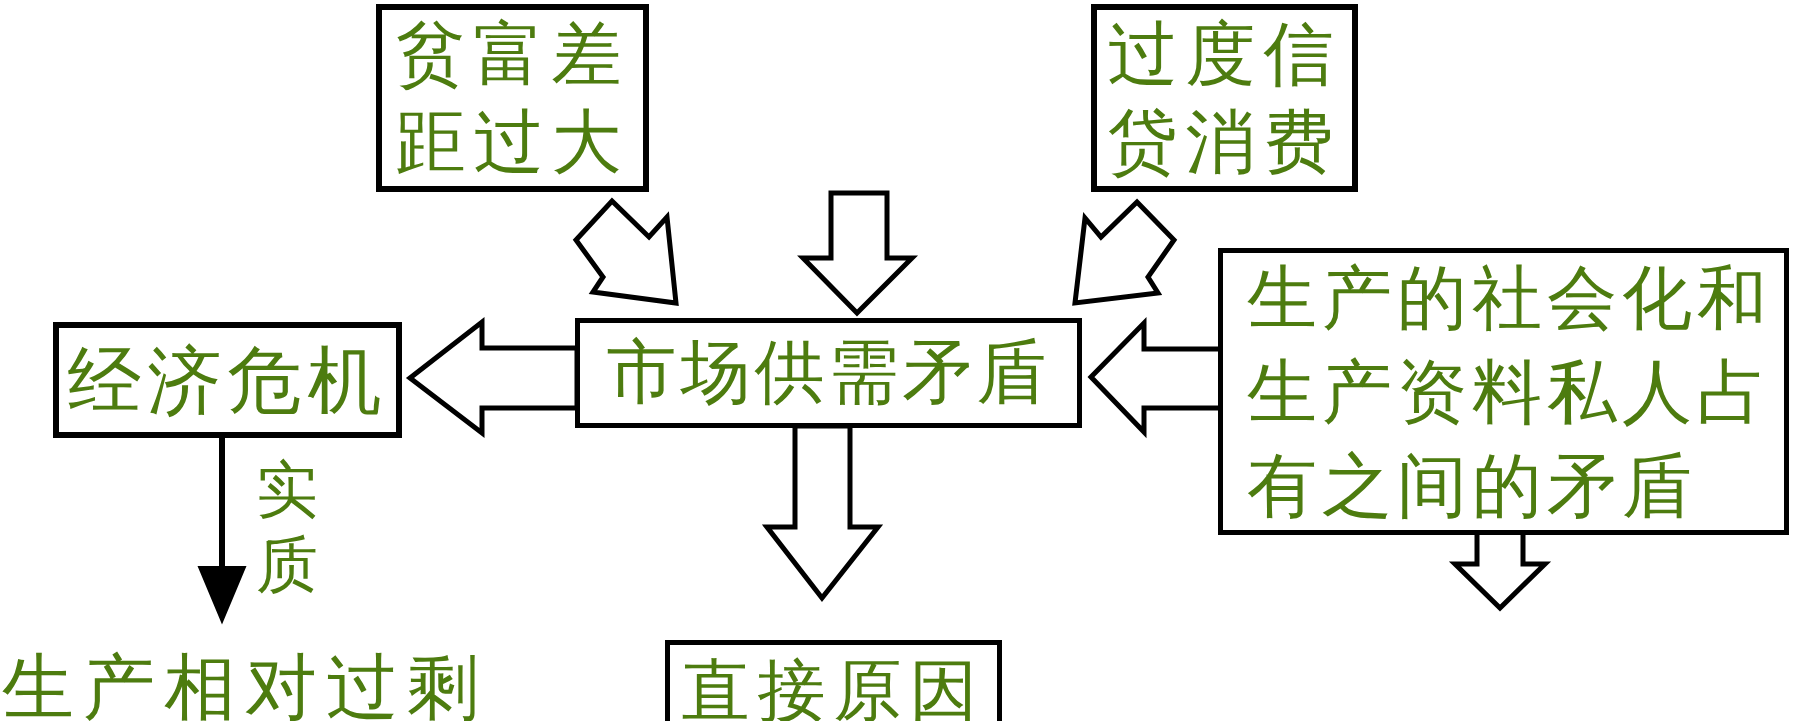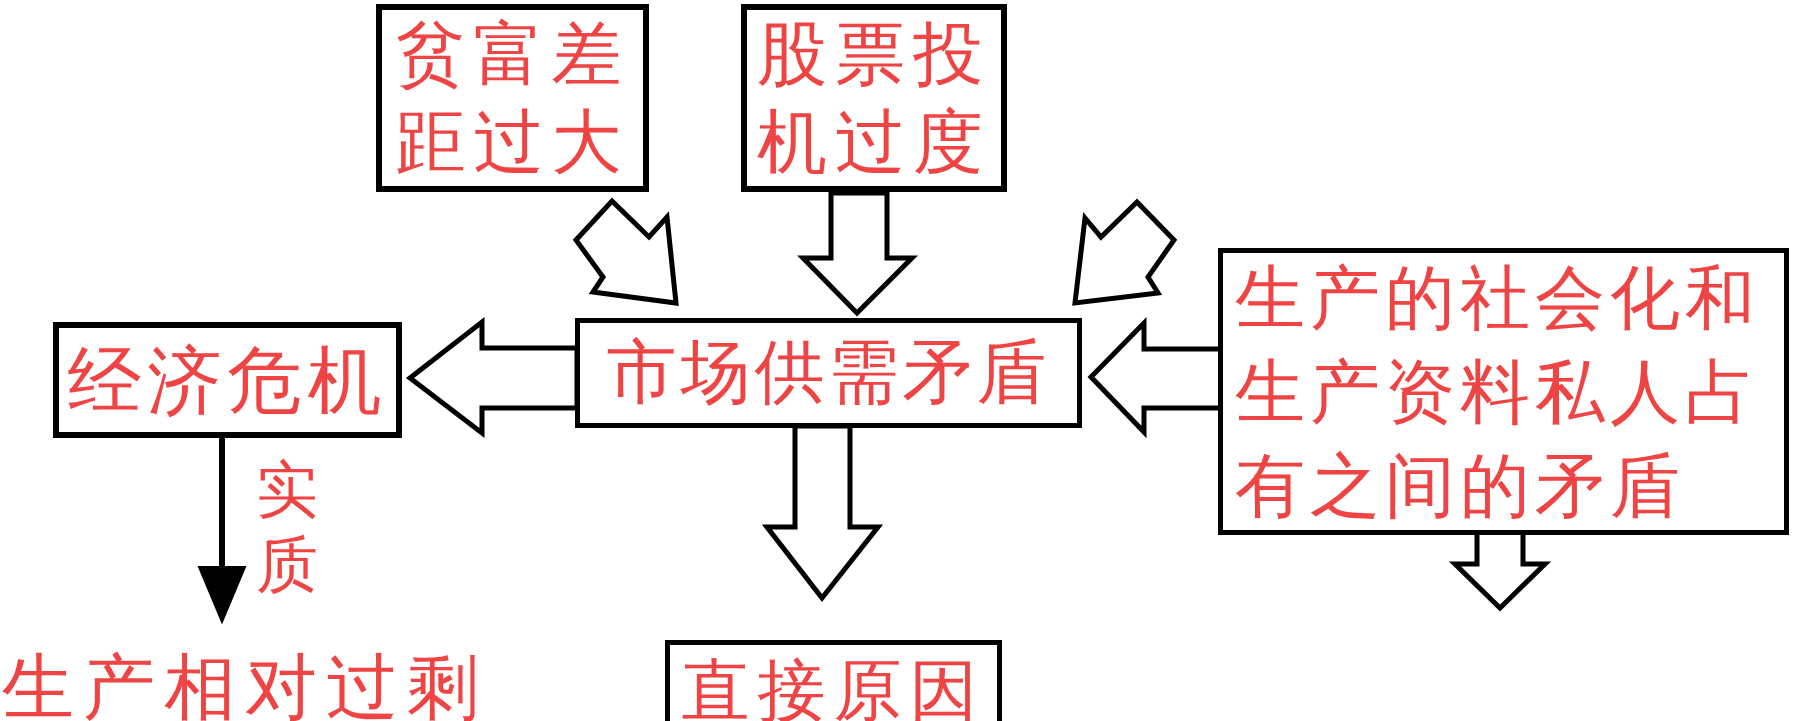--- a/index.html
+++ b/index.html
@@ -1,20 +1,20 @@
 <!DOCTYPE html>
 <html><head>
 <meta charset="utf-8">
 <style>
   html,body{margin:0;padding:0;background:#ffffff;}
   .canvas{
     position:relative;
     width:1793px;height:721px;
     background:#ffffff;
-    color:#ef4444;
+    color:#4d7c0f;
     font-family:"DejaVu Serif","Liberation Serif",serif;
     overflow:hidden;
   }
   .arrows{position:absolute;left:0;top:0;width:1793px;height:721px;}
   .arrows polygon.hollow{fill:#ffffff;stroke:#000000;stroke-width:5;stroke-linejoin:miter;}
   .arrows polygon.solidhead{fill:#000000;stroke:#000000;stroke-width:2;}
   .arrows line.solidshaft{stroke:#000000;stroke-width:6;}
   .node{
     position:absolute;
     box-sizing:border-box;
@@ -23,21 +23,21 @@
     display:flex;align-items:center;justify-content:center;
     text-align:center;
     white-space:pre-line;
     line-height:1.22;
   }
   #box-wealth-gap   {left:376px;top:4px;width:273px;height:188px;border-width:6px;font-size:70px;line-height:88px;letter-spacing:8px;}
   #box-stock        {left:741px;top:4px;width:266px;height:188px;border-width:6px;font-size:70px;line-height:88px;letter-spacing:8px;}
   #box-credit       {left:1091px;top:4px;width:267px;height:188px;border-width:6px;font-size:70px;line-height:88px;letter-spacing:8px;}
   #box-market       {left:575px;top:318px;width:507px;height:110px;font-size:70px;letter-spacing:4px;}
   #box-crisis       {left:53px;top:322px;width:349px;height:116px;border-width:6px;font-size:74px;letter-spacing:6px;}
-  #box-production   {left:1218px;top:248px;width:571px;height:287px;font-size:70px;line-height:94px;letter-spacing:5px;justify-content:flex-start;text-align:left;padding-left:12px;}
+  #box-production   {left:1218px;top:248px;width:571px;height:287px;font-size:70px;line-height:94px;letter-spacing:5px;justify-content:flex-start;text-align:left;padding-left:24px;}
   #box-direct       {left:665px;top:608px;width:337px;height:102px;font-size:68px;letter-spacing:8px;margin-top:32px;}
   #box-root         {left:1303px;top:611px;width:355px;height:103px;font-size:68px;letter-spacing:8px;}
   .free-label{
     position:absolute;
     white-space:pre-line;
     background:transparent;
   }
   #label-essence        {left:256px;top:452px;font-size:62px;line-height:75px;text-align:center;}
   #label-overproduction {left:2px;top:640px;font-size:72px;letter-spacing:9px;}
 </style>
@@ -54,23 +54,23 @@
     <polygon class="hollow" points="577,348 482,348 482,322 410,378 482,433 482,408 577,408"></polygon>
     <polygon class="hollow" points="795,426 795,527 767,527 822,598 878,527 850,527 850,426"></polygon>
     <polygon class="hollow" points="1477,531 1477,564 1455,564 1500,608 1545,564 1523,564 1523,531"></polygon>
     <line class="solidshaft" x1="222" y1="424" x2="222" y2="574"></line>
     <polygon class="solidhead" points="199,567 245,567 222,622"></polygon>
   </svg>
 
   <div class="node" id="box-wealth-gap">贫富差
 距过大</div>
 
-  <div class="node" id="box-stock">股票投
-机过度</div>
 
+  <div class="node" id="box-credit">过度信
+贷消费</div>
 
   <div class="node" id="box-market">市场供需矛盾</div>
 
   <div class="node" id="box-crisis">经济危机</div>
 
   <div class="node" id="box-production">生产的社会化和
 生产资料私人占
 有之间的矛盾</div>
 
   <div class="node" id="box-direct">直接原因</div>

